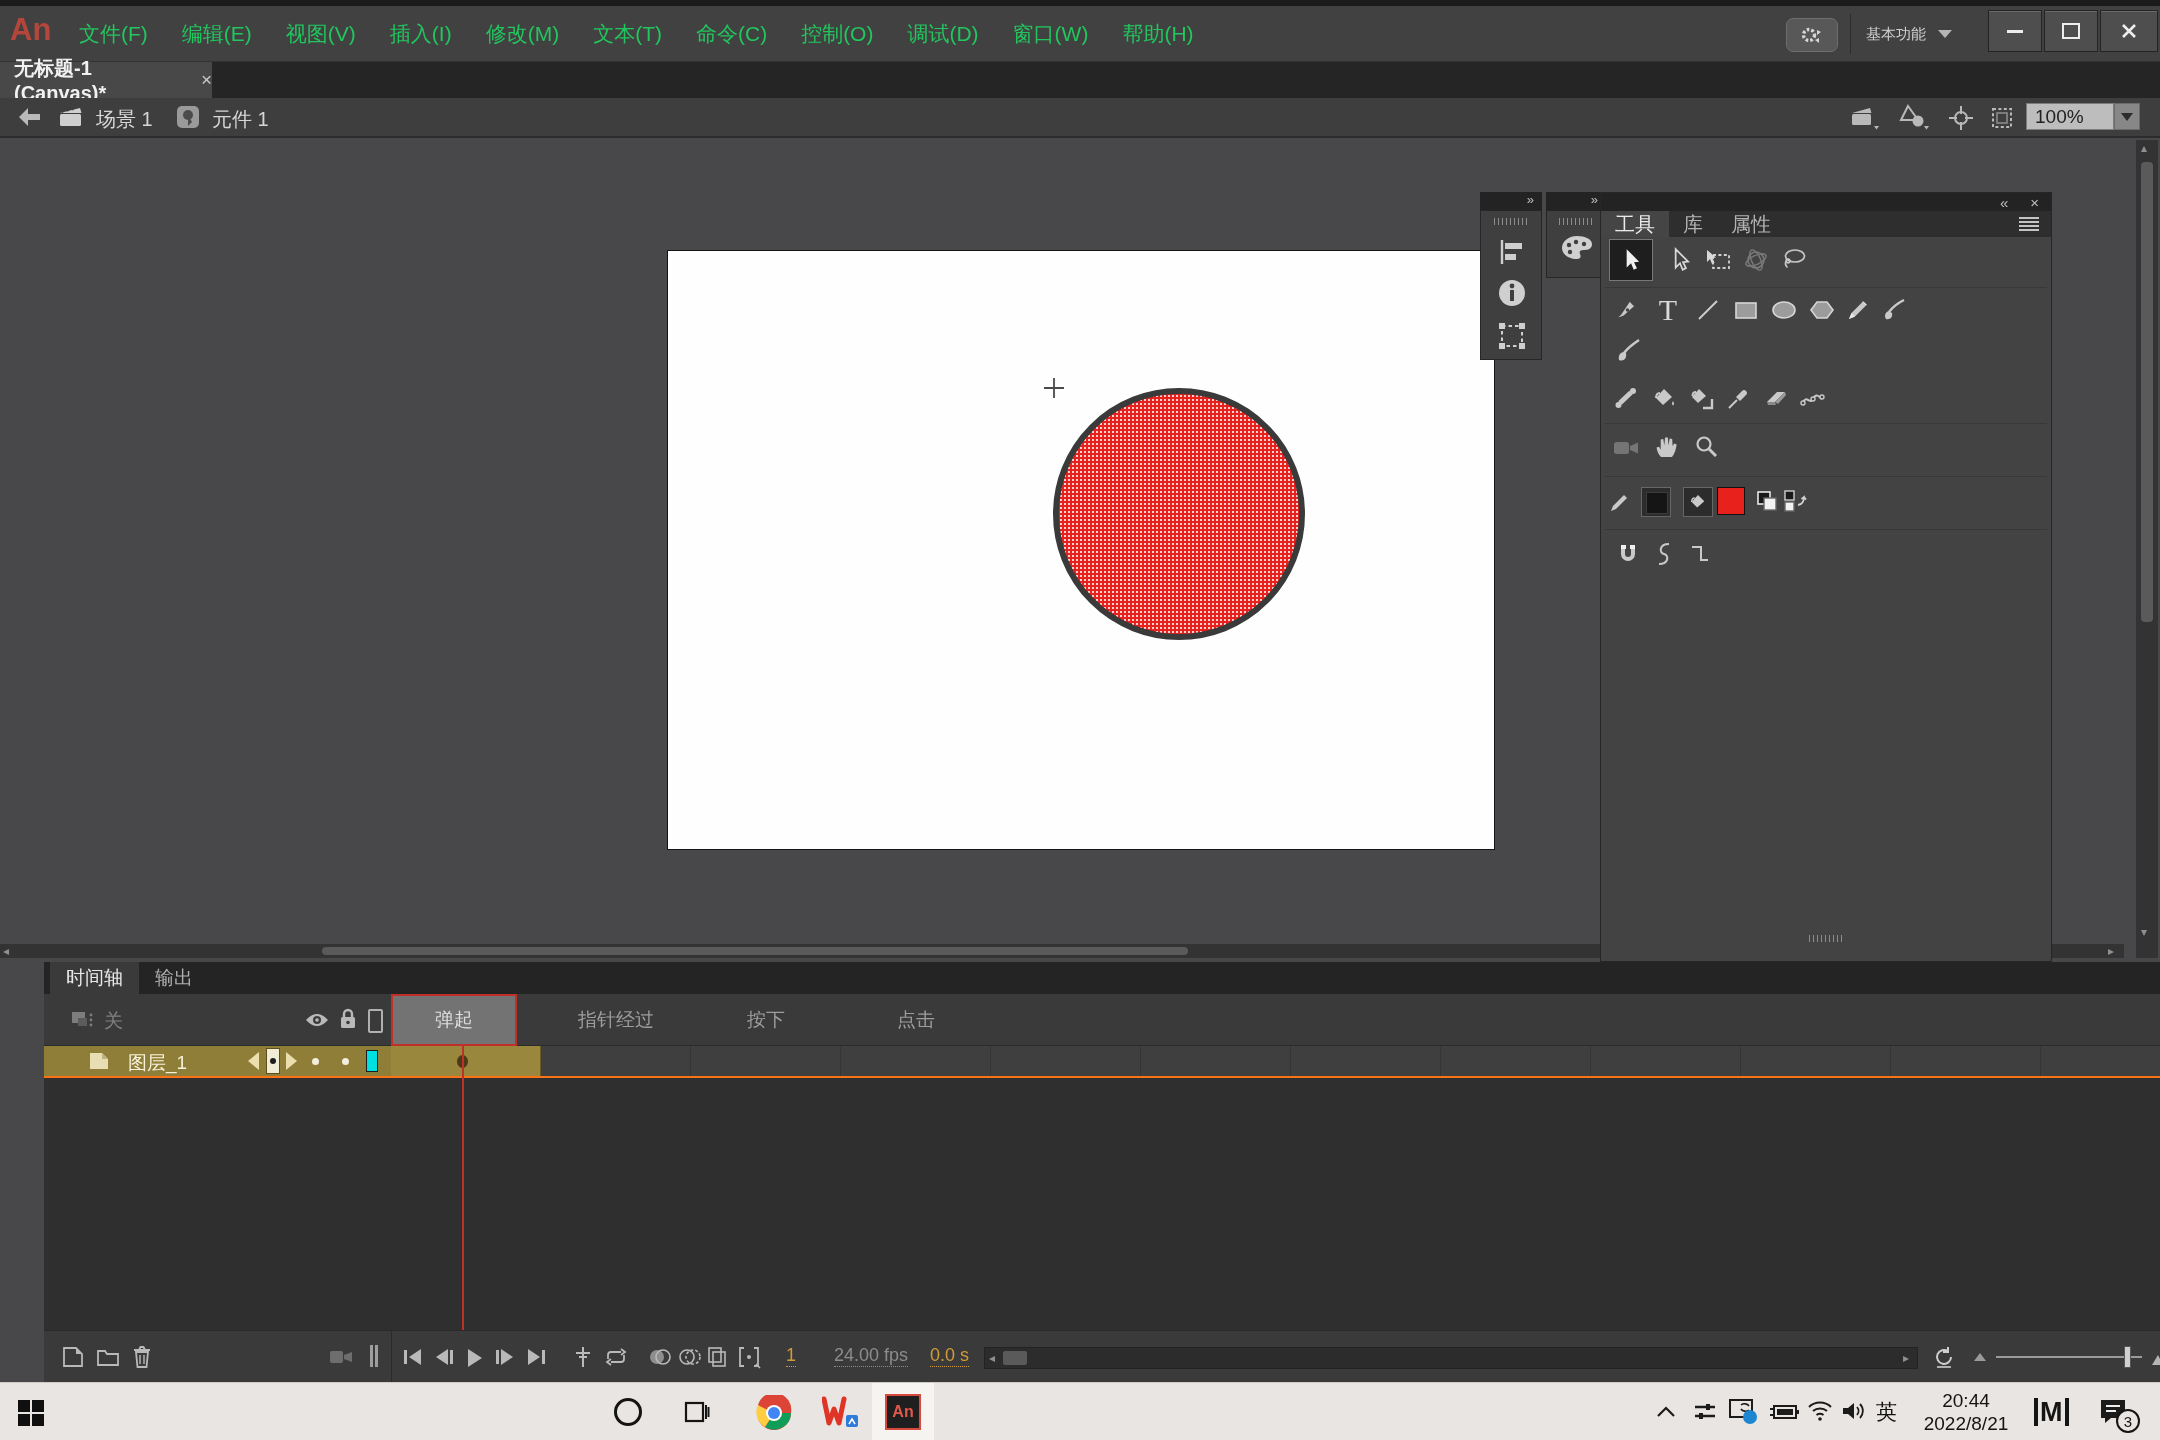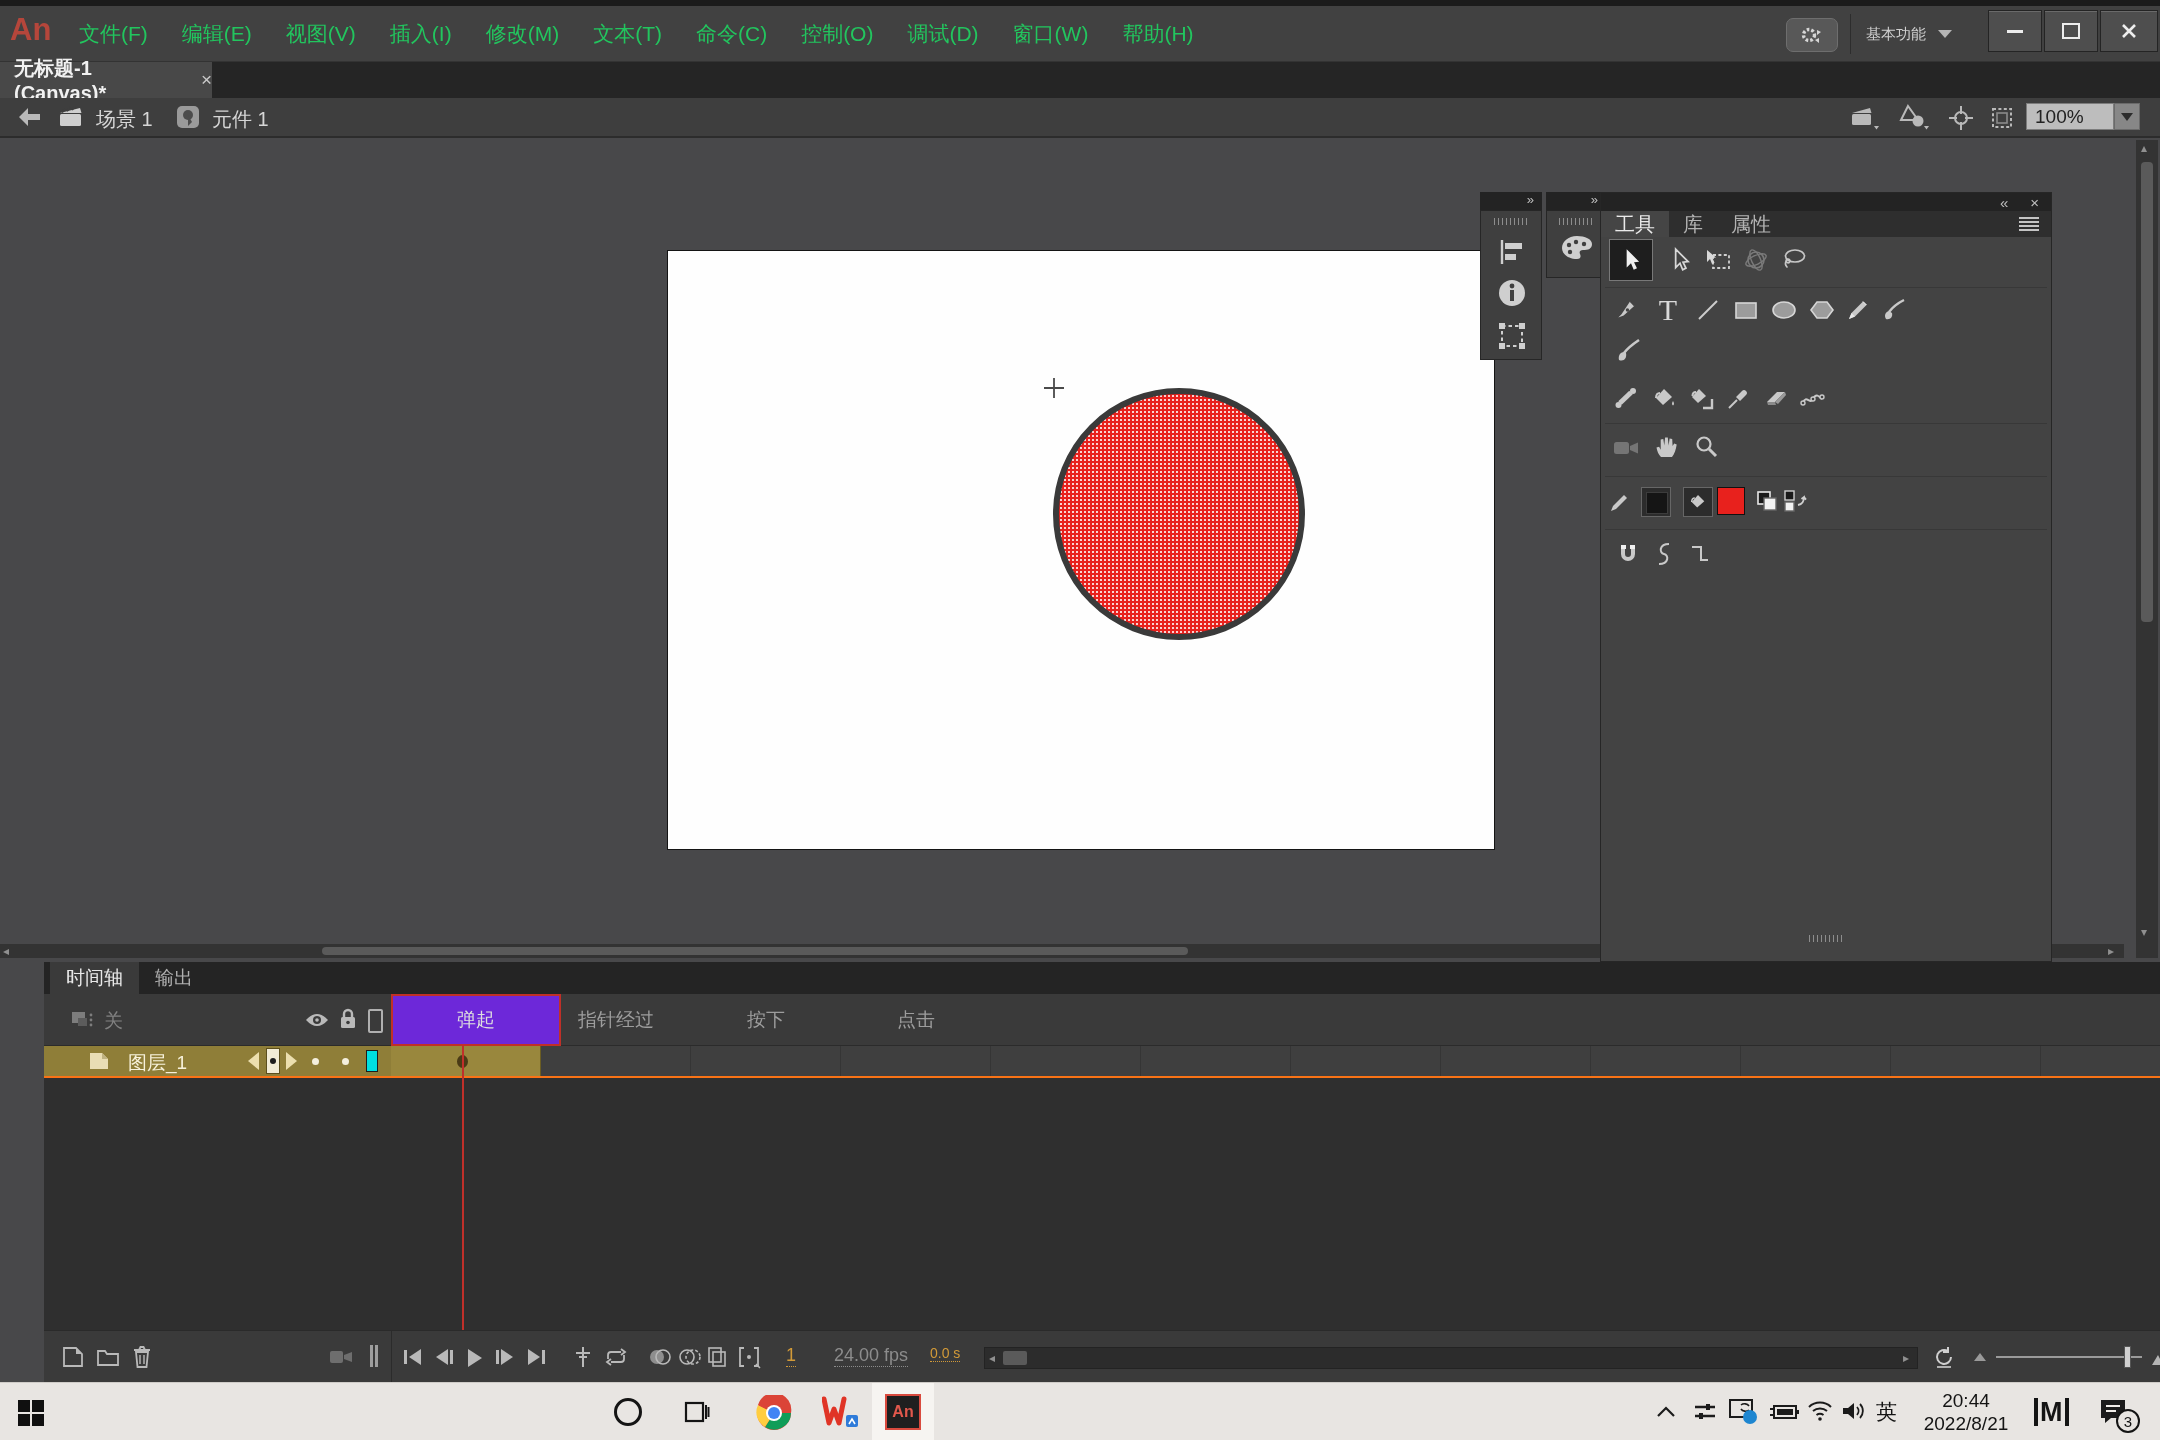--- a/index.html
+++ b/index.html
@@ -424,21 +424,21 @@
           <circle cx="13" cy="10" r="4" fill="#3a3a3a"></circle>
           <circle cx="13" cy="10" r="1.8" fill="#b9b9b9"></circle>
         </svg>
       <svg class="abs" style="left:294px;top:13px;" width="20" height="24" viewBox="0 0 20 24">
           <rect x="3" y="10" width="14" height="11" rx="1.5" fill="#b9b9b9"></rect>
           <path d="M6 10 V7 a4 4 0 0 1 8 0 v3" stroke="#b9b9b9" stroke-width="2.4" fill="none"></path>
           <circle cx="10" cy="15.5" r="1.8" fill="#3a3a3a"></circle>
         </svg>
       <div class="abs" style="left:324px;top:15px;width:11px;height:20px;border:2px solid #b0b0b0;border-radius:2px;"></div>
 
-      <div class="flabel" style="left:347px;width:170px;background:#6d28d9;border:2px solid #c03028;box-sizing:border-box;color:#dedede;">
+      <div class="flabel" style="left:347px;width:126px;background:#737373;border:2px solid #c03028;box-sizing:border-box;color:#dedede;">
           <span>弹起</span>
         </div>
       <div class="flabel" style="left:497px;width:150px;">
           <span>指针经过</span>
         </div>
       <div class="flabel" style="left:647px;width:150px;">
           <span>按下</span>
         </div>
       <div class="flabel" style="left:797px;width:150px;">
           <span>点击</span>
@@ -545,21 +545,21 @@
           <rect x="7" y="7" width="12" height="14" fill="none" stroke="#b9b9b9" stroke-width="1.6"></rect>
         </svg>
       <svg class="abs" style="left:692px;top:14px;" width="26" height="24" viewBox="0 0 26 24">
           <path d="M8 3 H4 v18 h4 M18 3 h4 v18 h-4" stroke="#b9b9b9" stroke-width="1.8" fill="none"></path>
           <circle cx="13" cy="12" r="2" fill="#b9b9b9"></circle>
           <path d="M20 19 l4 4" stroke="#b9b9b9" stroke-width="1.6"></path>
         </svg>
 
       <span class="abs gold" style="left:742px;top:14px;font-size:18px;">1</span>
       <span class="abs" style="left:790px;top:14px;font-size:18px;color:#8c8c8c;border-bottom:1px dotted #8c8c8c;">24.00 fps</span>
-      <span class="abs gold" style="left:886px;top:14px;font-size:14px;">0.0 s</span>
+      <span class="abs gold" style="left:886px;top:14px;font-size:18px;">0.0 s</span>
 
       <div class="abs" style="left:940px;top:16px;width:934px;height:22px;background:#2c2c2c;border:1px solid #232323;box-sizing:border-box;">
         <span class="abs sb-arrow" style="left:4px;top:4px;">◂</span>
         <div class="abs sb-thumb" style="left:18px;top:3px;width:24px;height:14px;border-radius:2px;"></div>
         <span class="abs sb-arrow" style="left:918px;top:4px;">▸</span>
       </div>
       <svg class="abs" style="left:1888px;top:14px;" width="24" height="24" viewBox="0 0 24 24">
           <path d="M19 12 a7 7 0 1 1 -3-5.8 M16 2 v5 h-5" stroke="#cfcfcf" stroke-width="2" fill="none"></path>
           <path d="M5 22 h14" stroke="#cfcfcf" stroke-width="1.6"></path>
         </svg>

